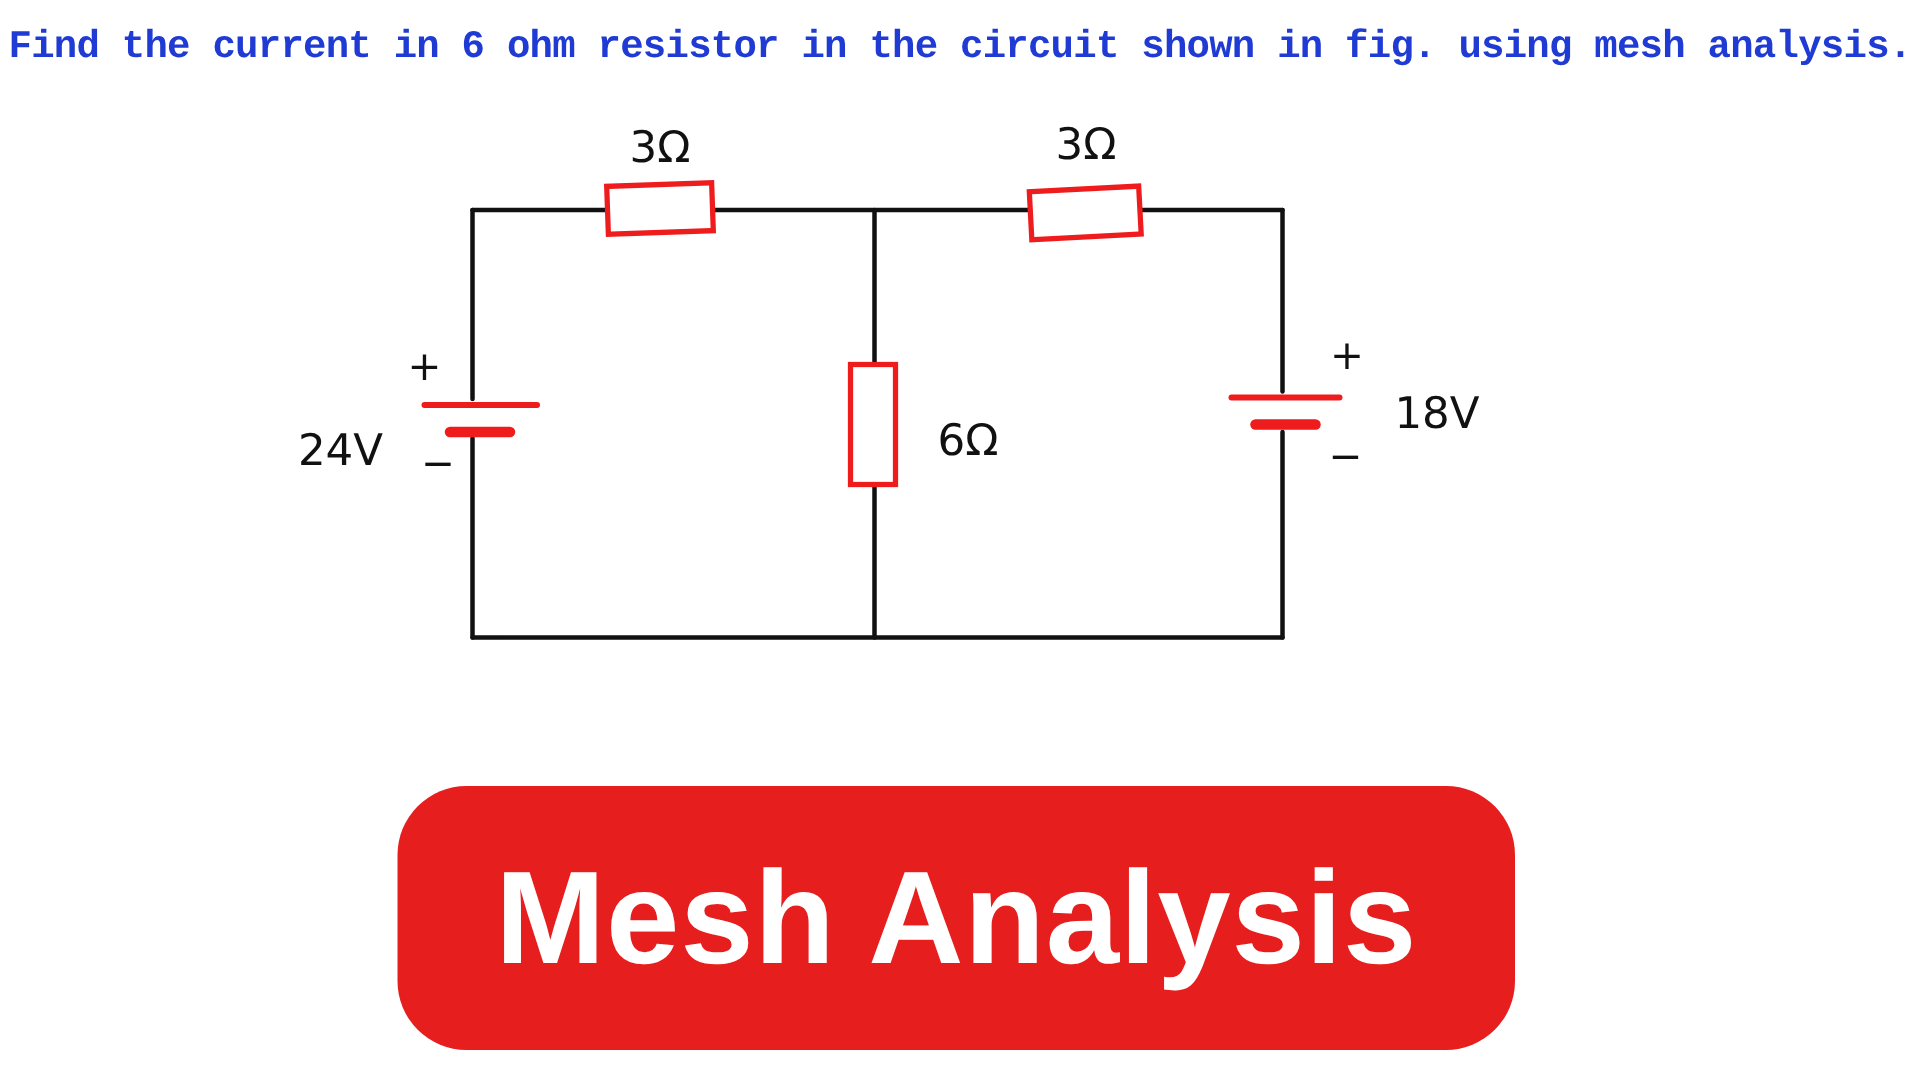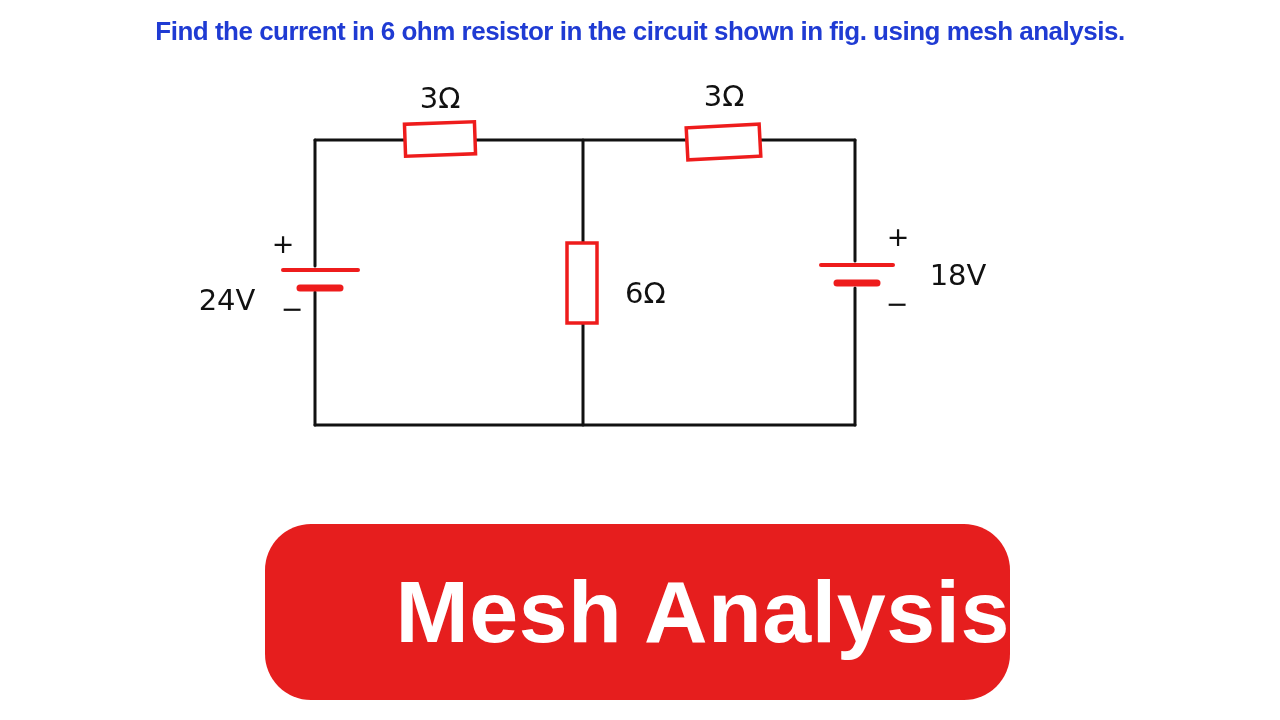--- a/index.html
+++ b/index.html
@@ -8,21 +8,21 @@
     background:#ffffff;
     font-family:"DejaVu Sans", sans-serif;
     position:relative;
     overflow:hidden;
   }
   .title {
     position:absolute;
     top:16px; left:0;
     width:1280px;
     text-align:center;
-    font-family:Liberation Sans, sans-serif;
+    font-family:Liberation Mono, monospace;
     font-weight:bold;
     font-size:26px;
     letter-spacing:-0.5px;
     color:var(--title-blue,#1f3bd3);
     white-space:nowrap;
   }
   .circuit-svg { position:absolute; top:0; left:0; }
   .wire {
     stroke:var(--wire-black,#111111);
     stroke-width:3;
@@ -51,21 +51,21 @@
   }
   .sign { font-size:27px; }
   .banner {
     position:absolute;
     left:265px; top:524px;
     width:745px; height:176px;
     background:var(--banner-red,#e61e1e);
     border-radius:46px;
     display:flex;
     align-items:center;
-    justify-content:flex-end;
+    justify-content:center;
   }
   .banner-text {
     font-family:"Liberation Sans", sans-serif;
     font-weight:bold;
     font-size:88px;
     color:var(--banner-text,#ffffff);
     letter-spacing:0.5px;
   }
 </style>
 </head>

